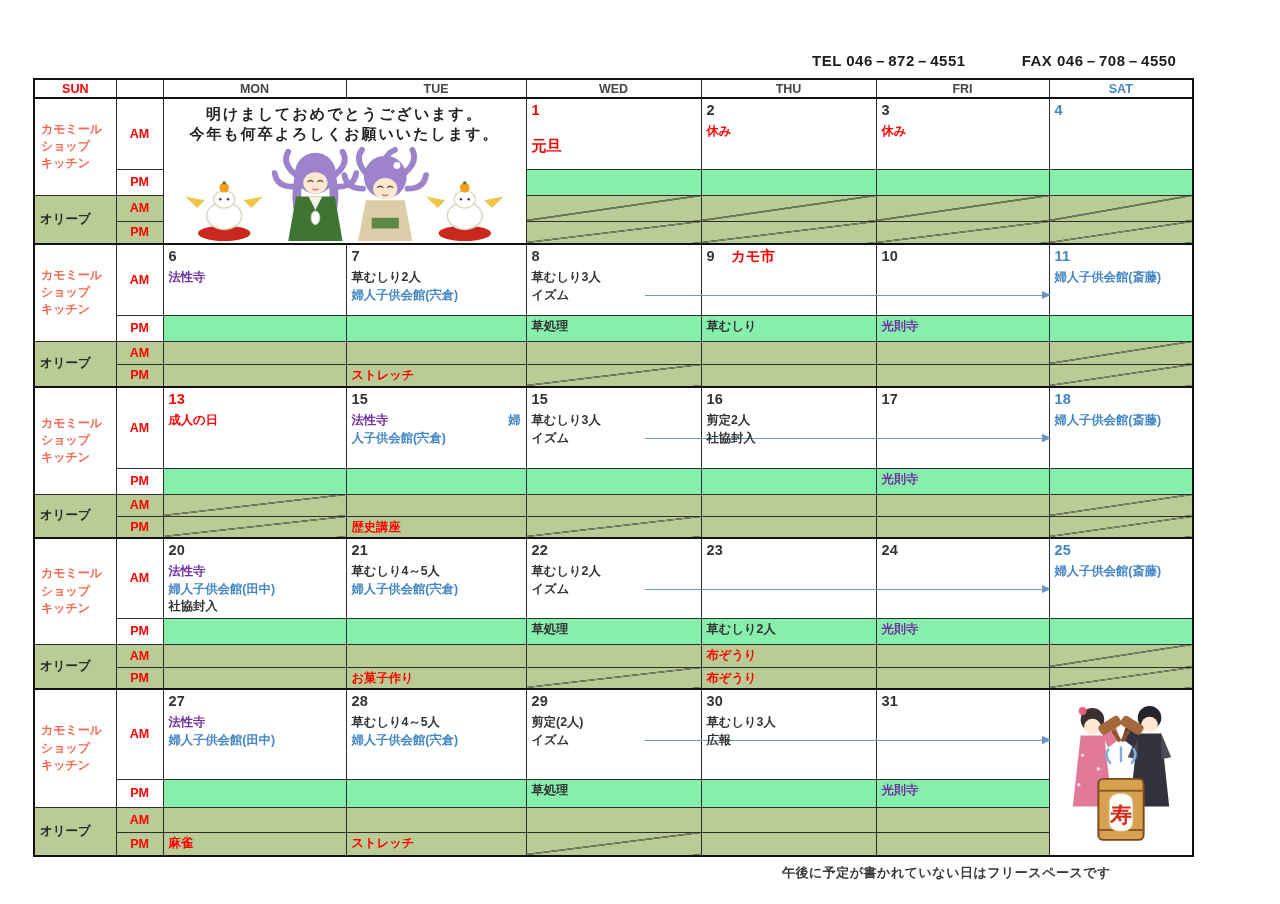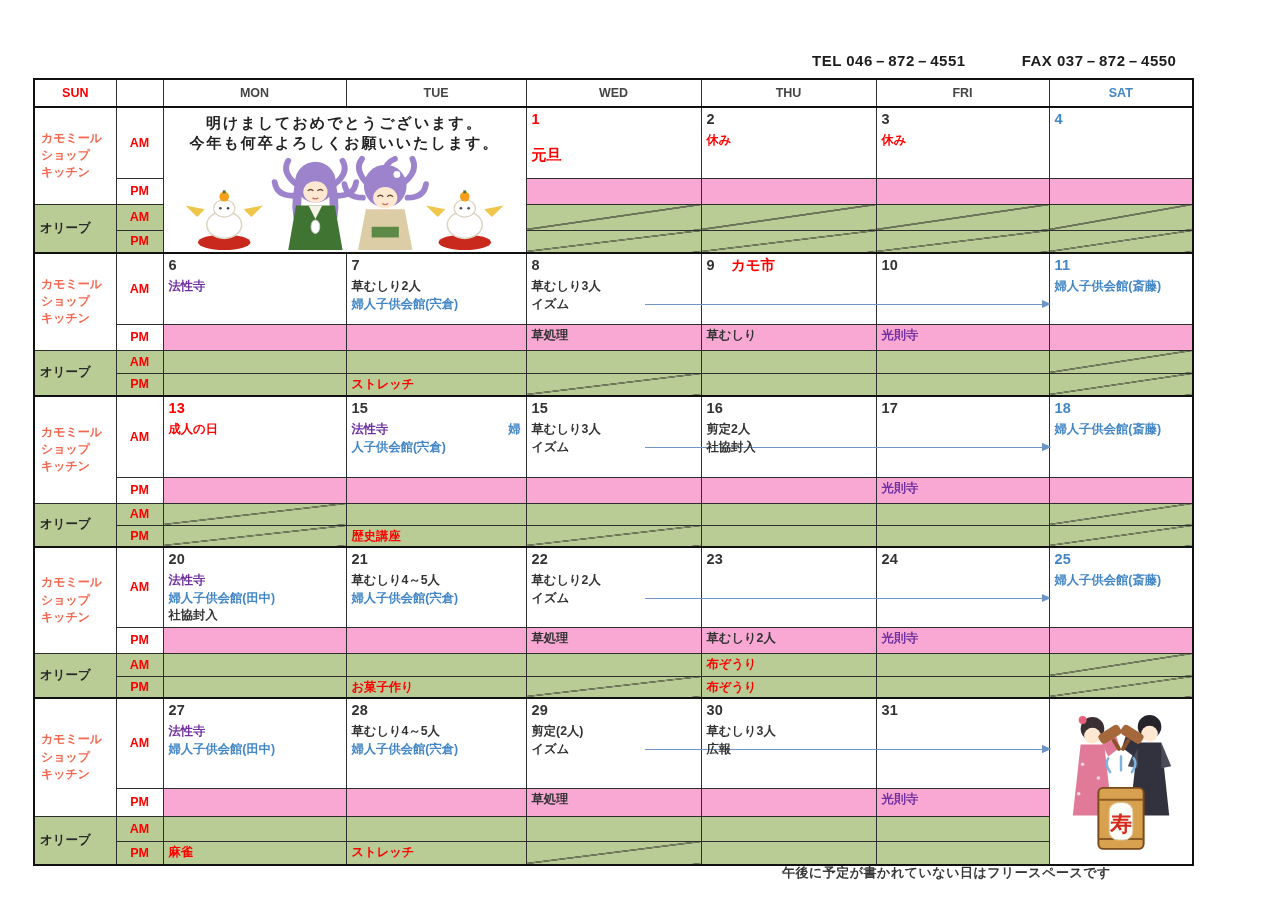--- a/index.html
+++ b/index.html
@@ -14,21 +14,21 @@
   .t-blue{color:var(--title_blue);}
   .t-suffix{margin-left:30px;}
 
   .contact-row{position:absolute;left:812px;top:52px;display:flex;gap:56px;
                font-size:15px;font-weight:bold;color:#1c1c1c;letter-spacing:0.5px;}
 
   
   table.sched{position:absolute;left:33px;top:78px;width:1159px;border-collapse:collapse;
               table-layout:fixed;border:2px solid #111;}
   .sched th,.sched td{border:1px solid #2e2e2e;padding:0;vertical-align:top;overflow:visible;}
-  .sched thead tr{height:28px;}
+  .sched thead tr{height:19px;}
   .sched th{font-size:12.5px;font-weight:bold;color:#454545;text-align:center;vertical-align:middle;
             border-bottom:2px solid #111;}
   th.h-sun{color:var(--red);}
   th.h-sat{color:var(--blue);}
   tr.week-start>td{border-top:2px solid #111;}
   tr.olive-start>td{border-top:1.5px solid #111;}
 
   td.shop-label{color:var(--label);font-size:12px;font-weight:bold;line-height:1.45;
                 vertical-align:middle;padding:2px 2px 2px 6px;background:#fff;}
   td.olive-label{background-color:var(--olive);color:#2a2a2a;font-size:12.5px;font-weight:bold;
@@ -47,21 +47,21 @@
   .tail{float:right;}
   .c-red{color:var(--red);} .c-dark{color:#333;} .c-blue{color:var(--blue);} .c-purple{color:var(--purple);}
 
   .arrow{position:absolute;height:0;border-top:1.7px solid var(--arrow);top:8px;}
   .arrow.wed{left:113px;width:404px;}
   .arrow.thu{left:72px;width:270px;}
   .arrow::after{content:"";position:absolute;right:-2px;top:-4.6px;width:0;height:0;
                 border-left:9px solid var(--arrow);border-top:4px solid transparent;
                 border-bottom:4px solid transparent;}
 
-  td.pm-cell{background:#f9a8d4;}
+  td.pm-cell{background:#86efac;}
   td.pm-cell .line,td.olive-cell .line{padding:2px 5px 0 5px;line-height:16px;}
   td.olive-cell{background-color:var(--olive);}
   td.olive-cell .line{color:var(--red);}
   .slash{background-image:linear-gradient(to bottom right,rgba(0,0,0,0) 48.6%,#1e1e1e 49.4%,
          #1e1e1e 50.6%,rgba(0,0,0,0) 51.4%);}
 
   td.greeting{background:#fff;text-align:center;padding-top:5px;vertical-align:top;}
   .greet-line{font-size:15px;font-weight:bold;color:#222;letter-spacing:2px;line-height:20px;}
   td.greeting svg{display:block;margin:2px auto 0 auto;}
 
@@ -71,21 +71,21 @@
                color:#3a3a3a;letter-spacing:0.5px;}
 </style>
 </head>
 <body>
 
 <div class="page">
 
 
   <div class="contact-row">
     <span>TEL 046－872－4551</span>
-    <span>FAX 037－872－4550</span>
+    <span>FAX 046－708－4550</span>
   </div>
 
   <table class="sched">
     <colgroup>
       <col style="width:82px">
         <col style="width:47px">
         <col style="width:183px">
         <col style="width:180px">
       <col style="width:175px">
         <col style="width:175px">

